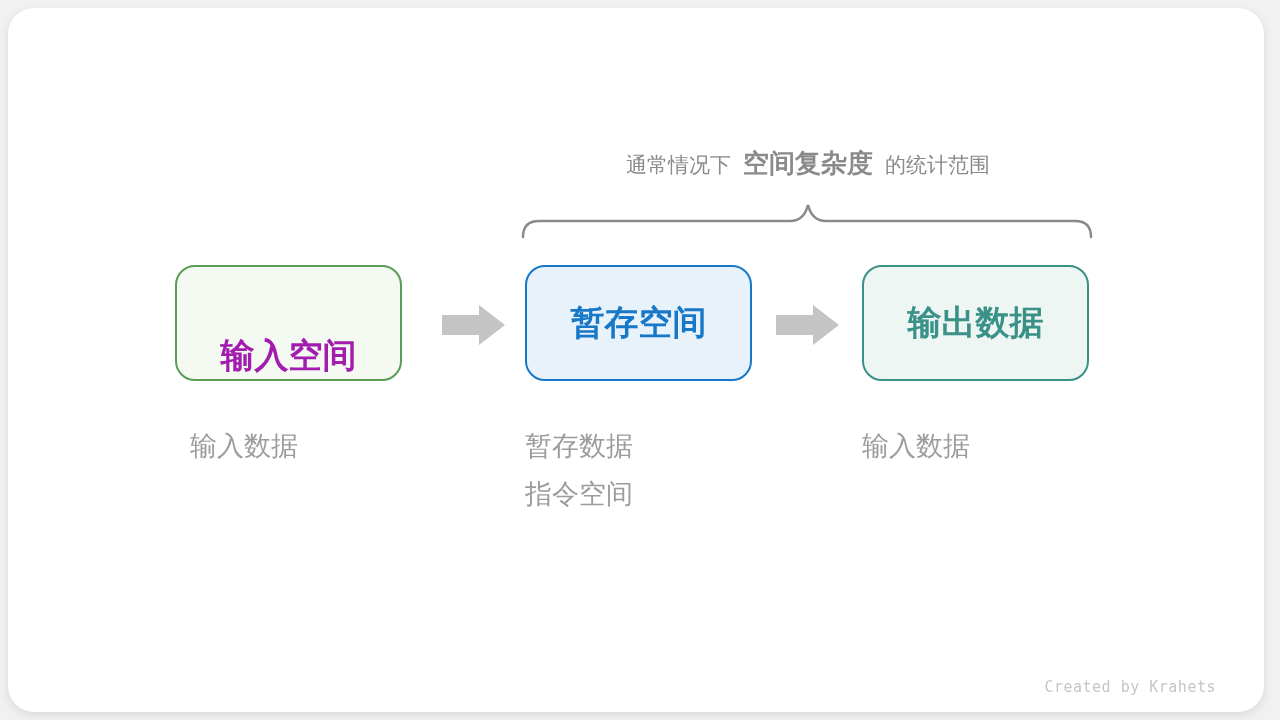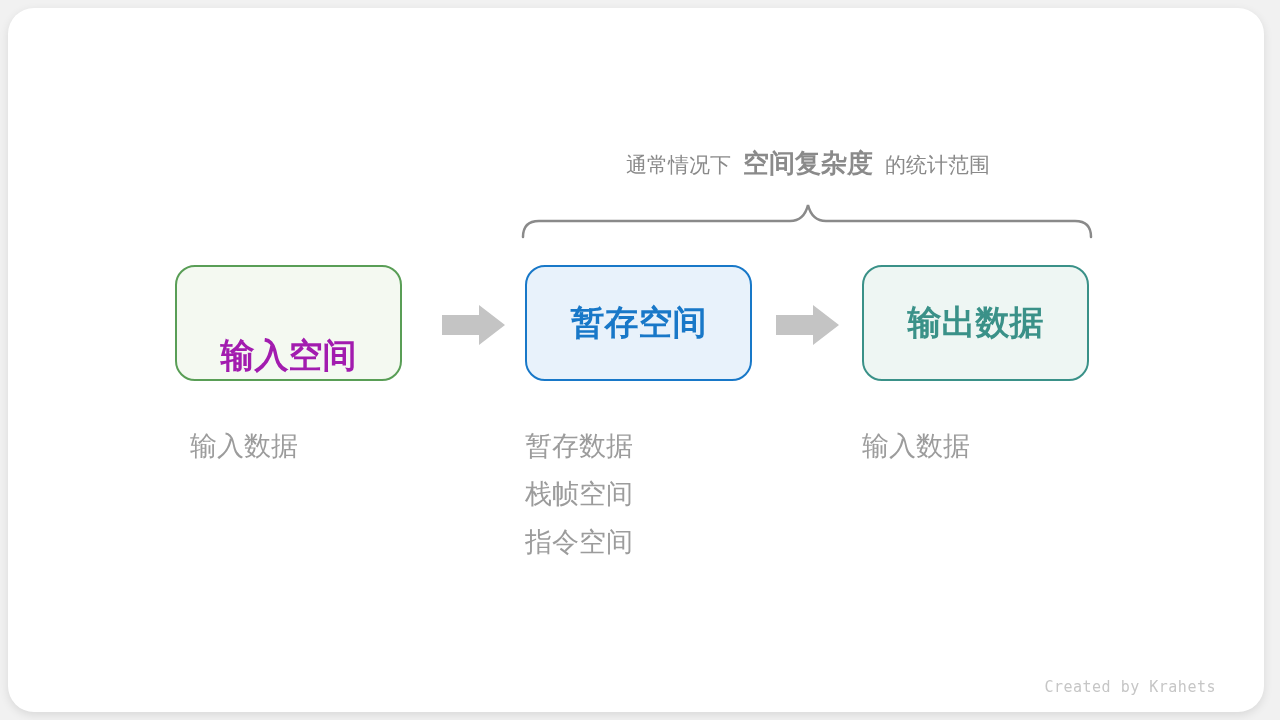--- a/index.html
+++ b/index.html
@@ -92,21 +92,20 @@
   <div class="box box-teal">
     <span>输出数据</span>
   </div>
 
   <div class="note note-input">
     <div>输入数据</div>
   </div>
 
   <div class="note note-temp">
     <div>暂存数据</div>
-    <div>栈帧空间</div>
     <div>指令空间</div>
   </div>
 
   <div class="note note-output">
     <div>输入数据</div>
   </div>
 
   <div class="credit">Created by Krahets</div>
 
 </div>

